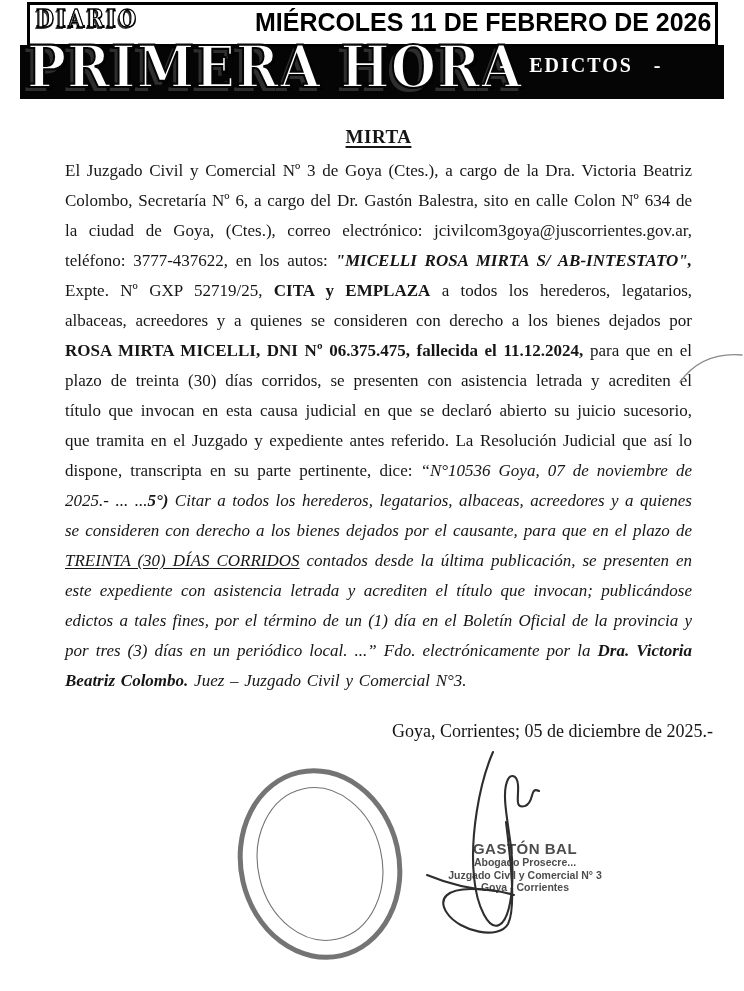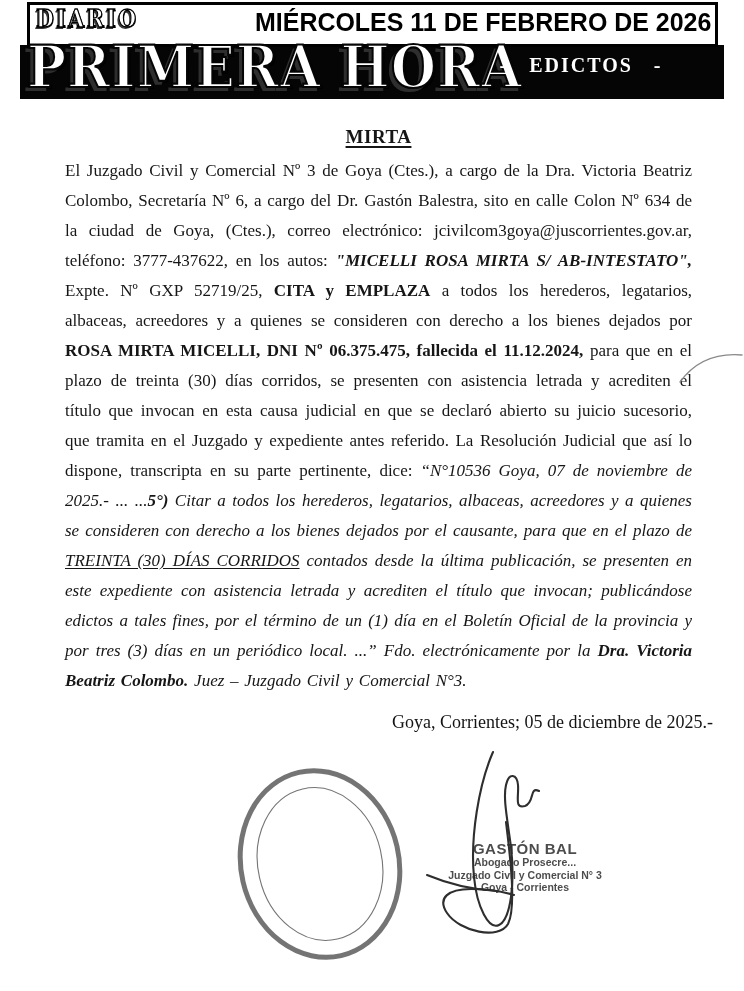--- a/index.html
+++ b/index.html
@@ -46,21 +46,21 @@
     text-decoration:underline; text-decoration-thickness:2px; text-underline-offset:3px;
     margin-bottom:8px; color:#161616;
   }
   .edict-body {
     font-size:17px; line-height:30px; text-align:justify; word-spacing:1.5px; color:#161616;
   }
   .fb { font-weight:bold; }
   .fi { font-style:italic; }
   .fu { text-decoration:underline; text-underline-offset:2px; }
   .dateline {
-    margin-top:16px; margin-right:-21px; text-align:right; font-size:18px; color:#141414;
+    margin-top:25px; margin-right:-21px; text-align:right; font-size:18px; color:#141414;
   }
 
   
   .stamp { position:absolute; left:216px; top:752px; opacity:.82; filter:blur(.3px); }
   .sig-svg { position:absolute; left:415px; top:742px; z-index:3; }
   .sig-block {
     position:absolute; left:420px; top:841px; width:210px; z-index:2; text-align:center;
     font-family:"Liberation Sans",sans-serif; font-weight:bold; color:#3d3d3d;
     opacity:.92; filter:blur(.2px);
   }

